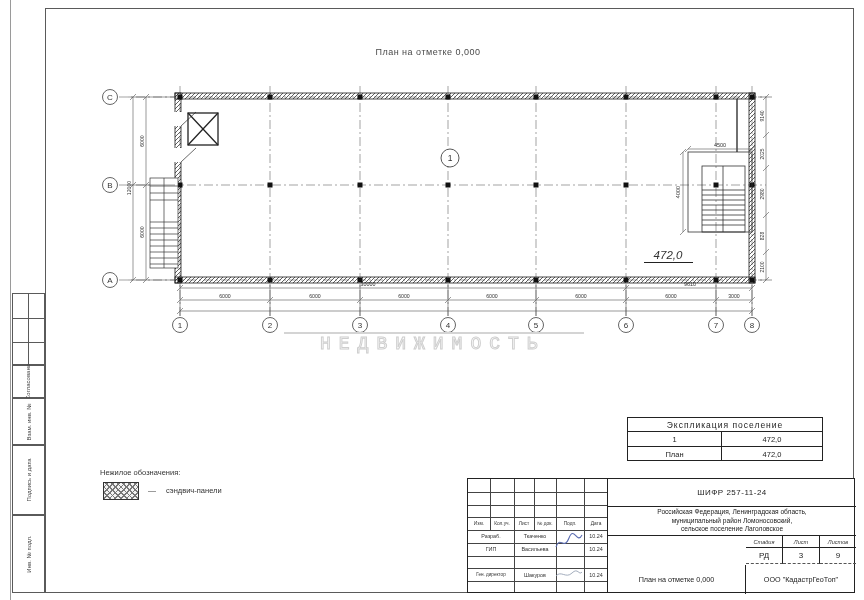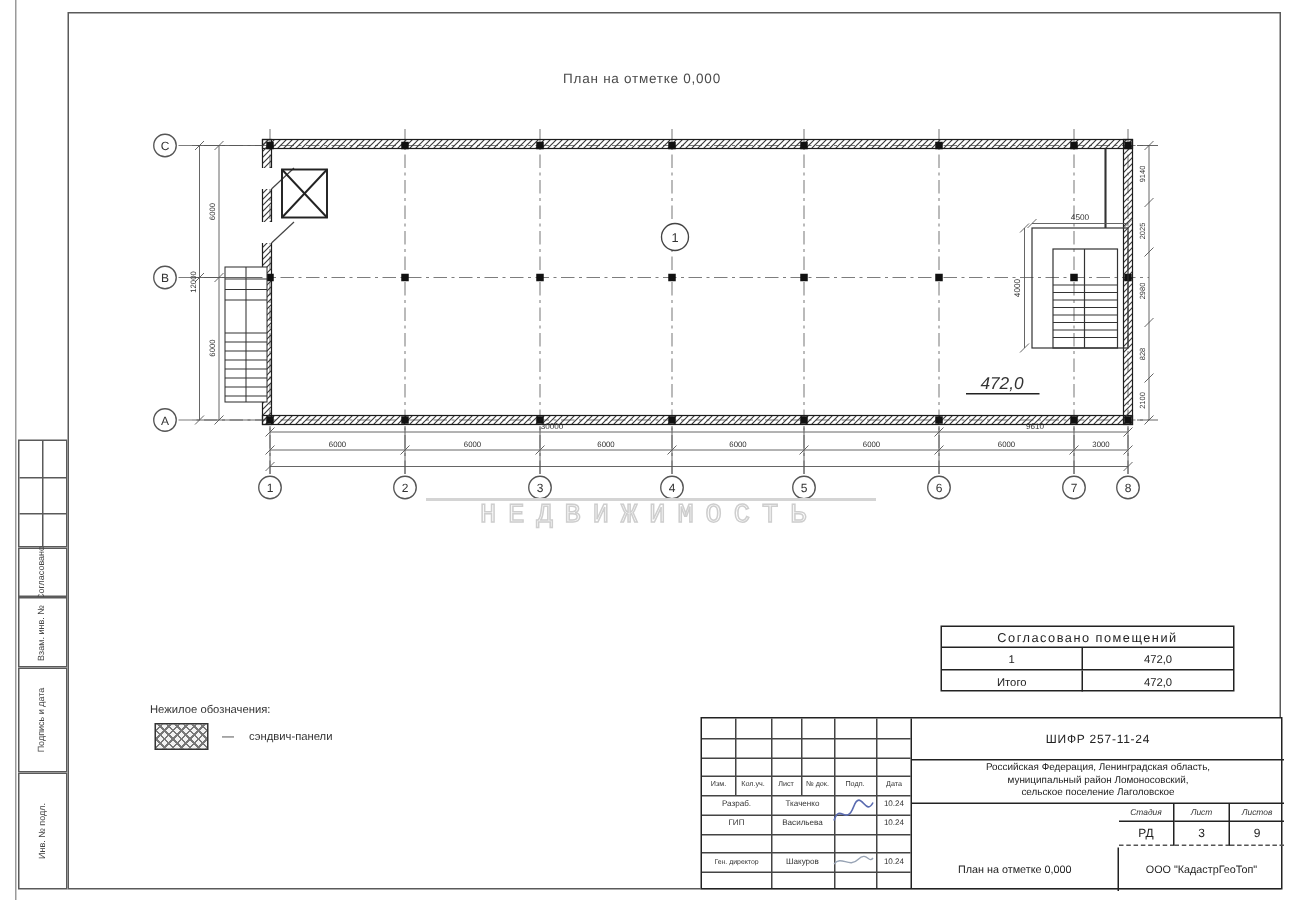--- a/index.html
+++ b/index.html
@@ -355,27 +355,27 @@
   <div class="abs sbox" style="top:515px;height:78px;">
     <span class="vlabel">Инв. № подл.</span>
   </div>
 
   <div class="abs" id="legend-title">Нежилое обозначения:</div>
   <div class="abs" id="legend-swatch"></div>
   <div class="abs" id="legend-dash">—</div>
   <div class="abs" id="legend-item">сэндвич-панели</div>
 
   <div class="abs" id="expl">
-    <div class="hdr">Согласовано помещений</div>
+    <div class="hdr">Экспликация поселение</div>
     <div class="row">
       <div class="c1">1</div>
       <div class="c2">472,0</div>
     </div>
     <div class="row">
-      <div class="c1">Итого</div>
+      <div class="c1">План</div>
       <div class="c2">472,0</div>
     </div>
   </div>
 
   <div class="abs" id="tb">
     <div id="tb-left">
       <div class="tb-hrow">
         <span style="width:22px">Изм.</span>
         <span style="width:24px">Кол.уч.</span>
         <span style="width:20px">Лист</span>

